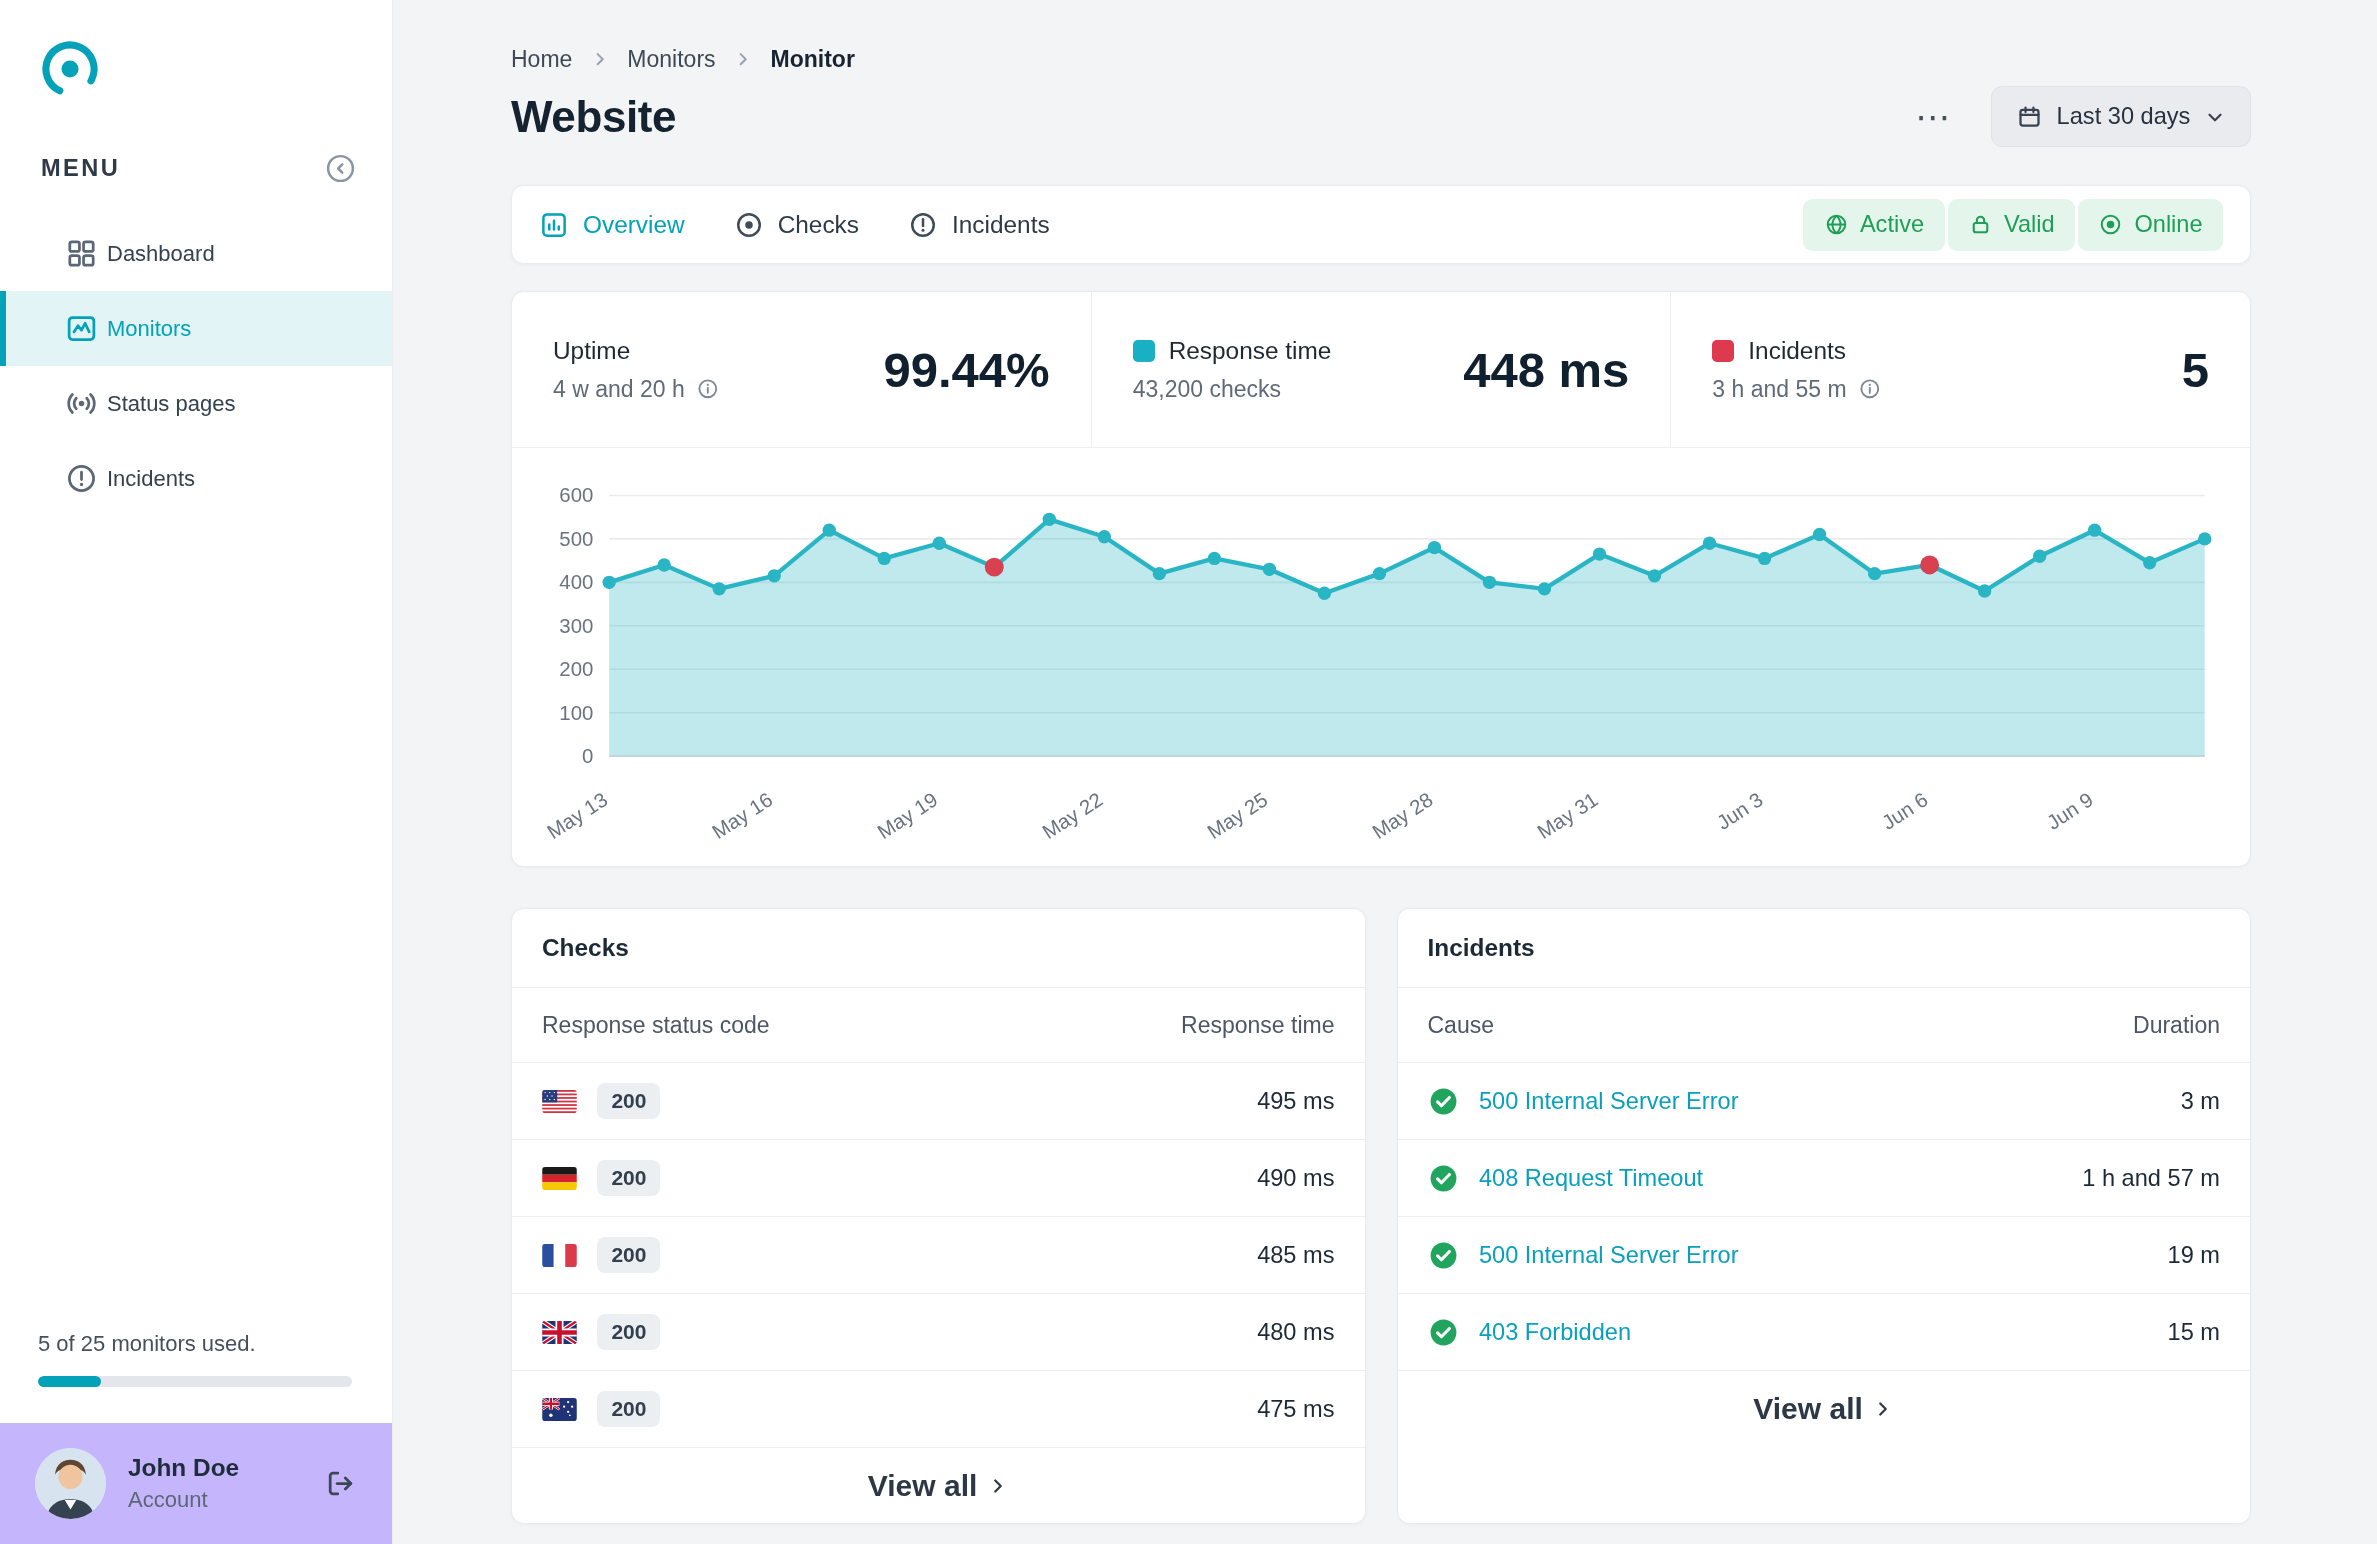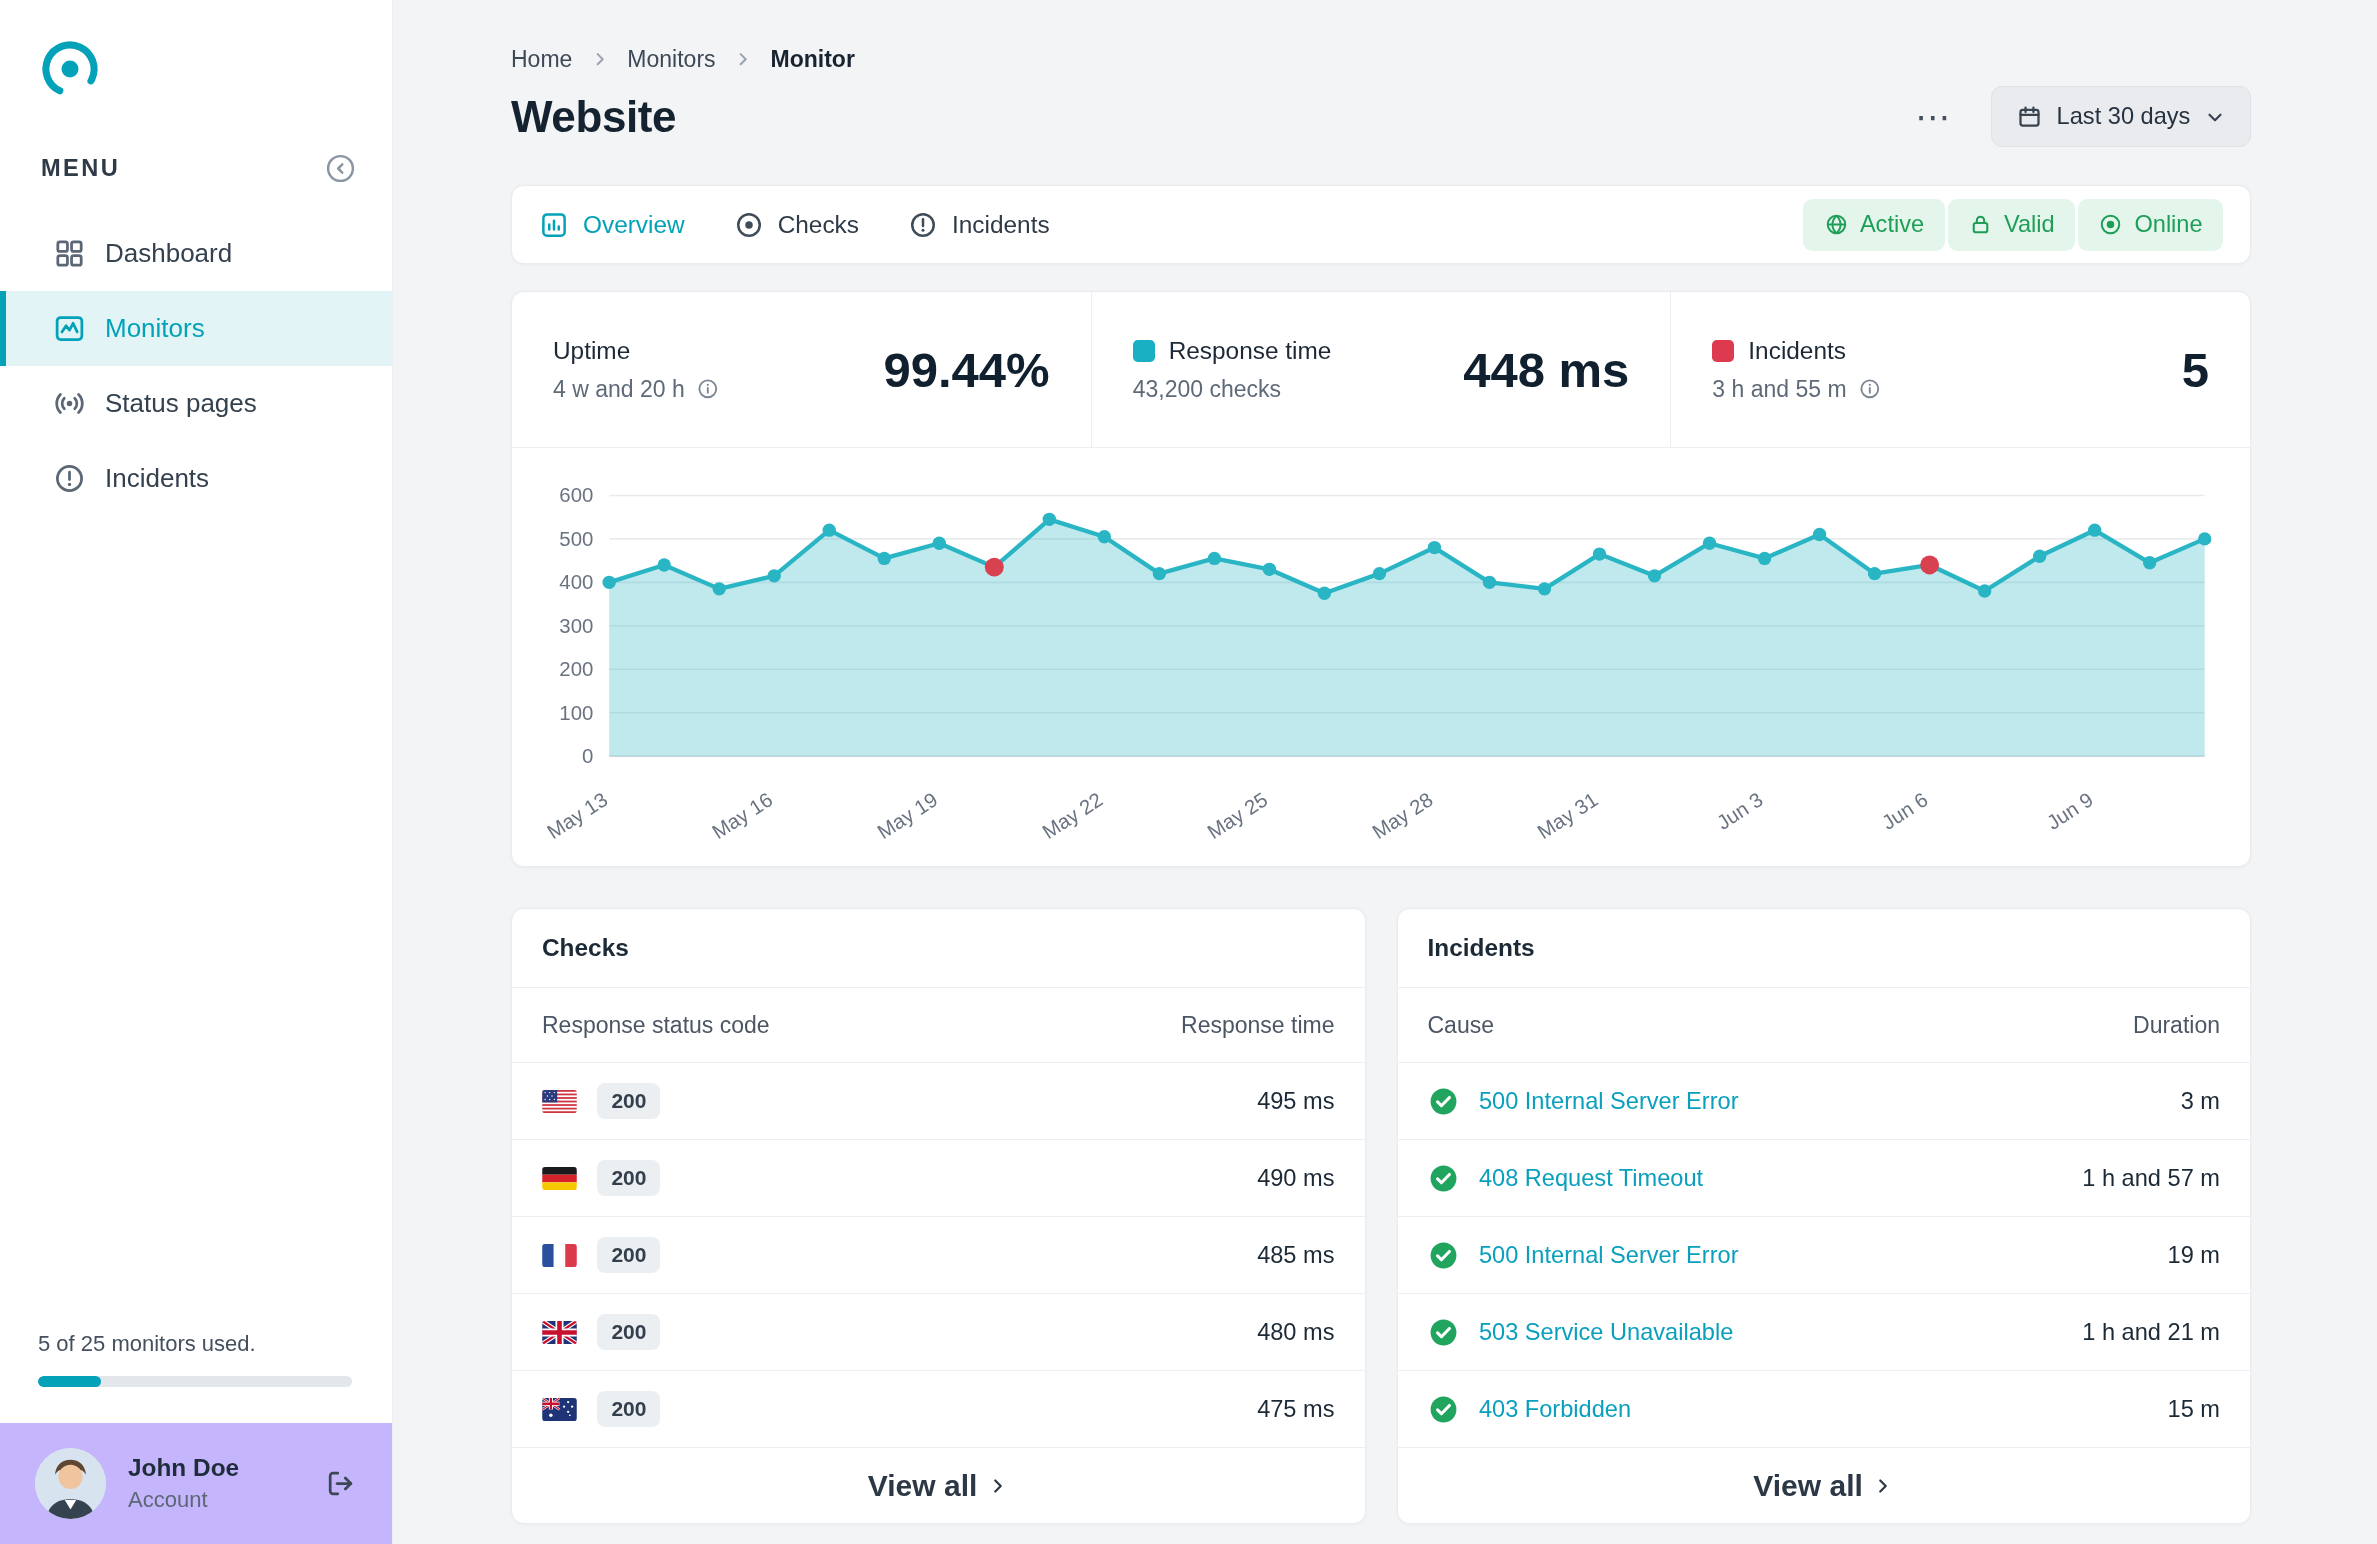--- a/index.html
+++ b/index.html
@@ -6,21 +6,21 @@
   html,body{width:2377px;height:1544px;overflow:hidden}
   body{font-family:"Liberation Sans","DejaVu Sans",sans-serif;background:#f3f4f6;color:#1c2936;display:flex}
   svg{display:block}
   
   .sidebar{width:393px;min-width:393px;height:100%;background:#fff;border-right:0.8px solid #eceef1;display:flex;flex-direction:column}
   .logo{margin:35px 0 0 36px;width:68px;height:68px;cursor:pointer}
   .menu-row{display:flex;align-items:center;justify-content:space-between;padding:0 35px 0 41px;margin-top:49px}
   .menu-label{font-size:23.6px;font-weight:700;letter-spacing:2.4px;color:#2e3a47}
   .menu-toggle{color:#8a94a2;width:33px;height:33px;cursor:pointer}
   nav{margin-top:31px;display:flex;flex-direction:column}
-  .nav-item{display:flex;align-items:center;gap:19px;height:75px;padding-left:47px;font-size:26px;color:#34414f;cursor:pointer;border-left:6.3px solid transparent}
+  .nav-item{display:flex;align-items:center;gap:9px;height:75px;padding-left:59px;font-size:22px;color:#34414f;cursor:pointer;border-left:6.3px solid transparent}
   .nav-item .nicon{width:33px;height:33px;color:#5c6775;display:flex}
   .nav-item.active{background:#e2f4f6;border-left-color:#04a2b8;color:#04a2b8;font-weight:500}
   .nav-item.active .nicon{color:#04a2b8}
   .spacer{flex:1}
   .usage{padding:0 38px;margin-bottom:36px}
   .usage-text{font-size:22px;color:#45505e;margin-bottom:19px}
   .progress{height:11px;background:#e3e6ea;border-radius:6.3px;width:314px;overflow:hidden}
   .progress-fill{height:100%;background:#04a2b8;border-radius:6.3px;width:20%}
   .user-card{height:121px;background:#c4b5fd;display:flex;align-items:center;gap:22px;padding:0 35px;cursor:pointer}
   .avatar{width:71px;height:71px;border-radius:50%;overflow:hidden;flex:none;background:#dce8f2}
@@ -541,32 +541,20 @@
         <span class="g-val">19 m</span>
       </div>
       <div class="g-row">
         <span class="g-left">
           <span class="gc-icon">
               <svg viewBox="0 0 24 24">
                 <circle cx="12" cy="12" r="10" fill="#21a45d"></circle>
                 <path d="M7.4 12.3l3 3 6.2-6.4" stroke="#fff" stroke-width="2.4" fill="none" stroke-linecap="round" stroke-linejoin="round"></path>
               </svg>
             </span>
-          <span class="cause-link">503 Service Unavailable</span>
-        </span>
-        <span class="g-val">1 h and 21 m</span>
-      </div>
-      <div class="g-row">
-        <span class="g-left">
-          <span class="gc-icon">
-              <svg viewBox="0 0 24 24">
-                <circle cx="12" cy="12" r="10" fill="#21a45d"></circle>
-                <path d="M7.4 12.3l3 3 6.2-6.4" stroke="#fff" stroke-width="2.4" fill="none" stroke-linecap="round" stroke-linejoin="round"></path>
-              </svg>
-            </span>
           <span class="cause-link">403 Forbidden</span>
         </span>
         <span class="g-val">15 m</span>
       </div>
       <div class="g-foot">
         <span>View all</span>
         <span class="chev">
             <svg viewBox="0 0 24 24" fill="none" stroke="currentColor" stroke-width="2.4" stroke-linecap="round" stroke-linejoin="round">
               <path d="M9 6l6 6-6 6"></path>
             </svg>

